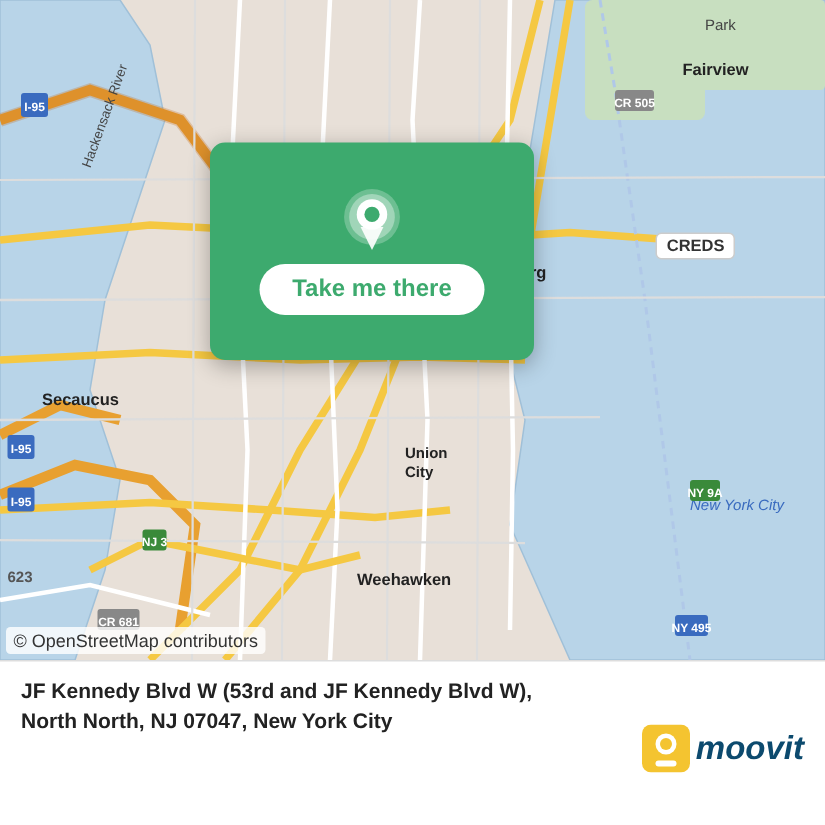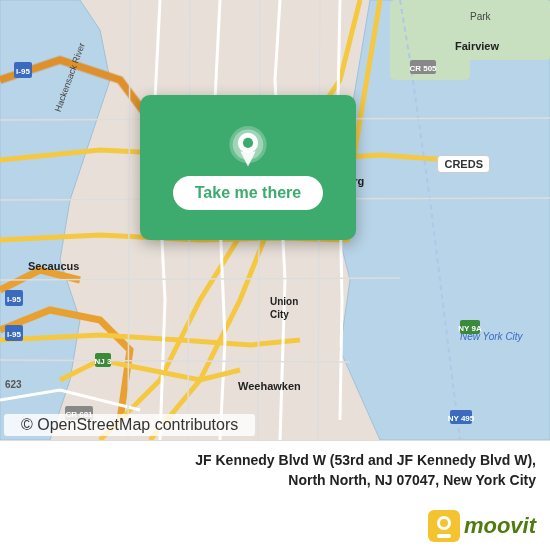--- a/index.html
+++ b/index.html
@@ -67,22 +67,22 @@
       cursor: pointer;
       white-space: nowrap;
     }
 
     
     #osm-attribution {
       position: absolute;
       bottom: 4px;
       left: 4px;
       background: rgba(255,255,255,0.8);
-      padding: 2px 17px;
-      font-size: 16px;
+      padding: 2px 5px;
+      font-size: 12px;
       border-radius: 3px;
       color: #333;
       margin-top: 40px;
     }
 
     
     #creds-badge {
       position: absolute;
       top: 155px;
       right: 60px;
@@ -94,24 +94,23 @@
       font-weight: bold;
       color: #333;
     }
 
     
     #bottom-bar {
       width: 550px;
       height: 110px;
       background: white;
       display: flex;
-      flex-direction: column;
+      flex-direction: row;
       padding: 10px 14px 8px 14px;
       border-top: 1px solid #ddd;
-      text-align: right;
     }
 
     #address-text {
       font-size: 14px;
       font-weight: 600;
       color: #222;
       line-height: 1.4;
       flex: 1;
     }
 
@@ -124,21 +123,21 @@
 
     #moovit-icon {
       width: 32px;
       height: 32px;
       margin-right: 4px;
     }
 
     #moovit-text {
       font-size: 22px;
       font-weight: 700;
-      color: #4d7c0f;
+      color: #0c4a6e;
       font-style: italic;
     }
 
     
     .road-major { stroke: #f5c842; stroke-width: 5; fill: none; }
     .road-medium { stroke: #fff; stroke-width: 3; fill: none; }
     .road-minor { stroke: #ddd; stroke-width: 1.5; fill: none; }
     .highway { stroke: #e8a030; stroke-width: 7; fill: none; }
     .water { fill: #b8d4e8; stroke: #a0c0d8; stroke-width: 1; }
     .park { fill: #c8dfc0; }

